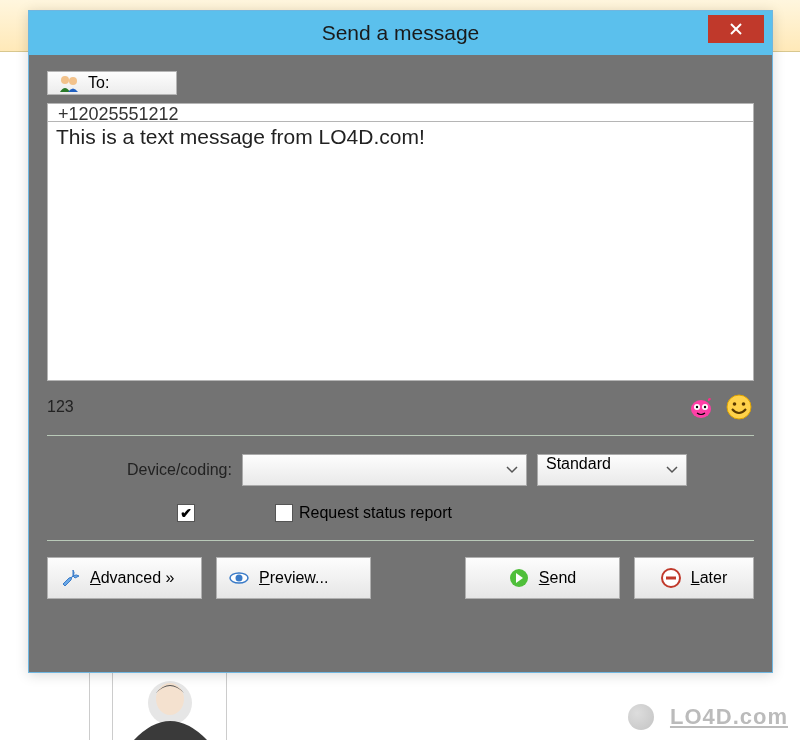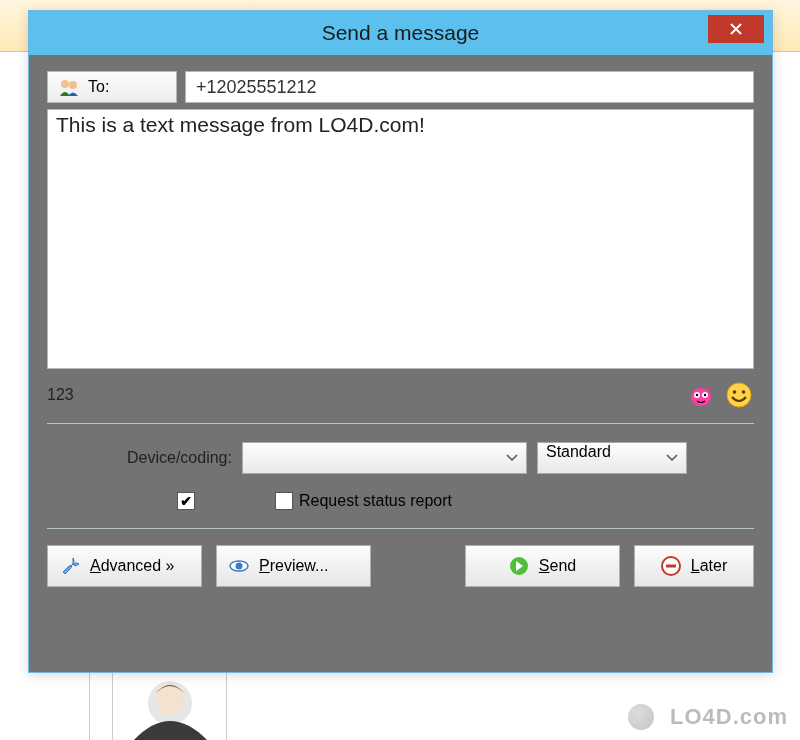--- a/index.html
+++ b/index.html
@@ -78,22 +78,23 @@
   .close-btn svg { stroke: #fff; stroke-width: 2; }
   .body-pad {
     padding: 16px 18px 14px;
     flex: 1;
     display: flex;
     flex-direction: column;
   }
   .row-to {
     display: flex;
     gap: 8px;
-    height: 32px;
+    height: 44px;
     margin-bottom: 6px;
+    flex-direction: column;
   }
   .to-btn {
     width: 130px;
     background: linear-gradient(#fdfdfd,#ececec);
     border: 1px solid #b5b5b5;
     display: flex;
     align-items: center;
     gap: 8px;
     padding: 0 10px;
     font-size: 16px;
@@ -223,20 +224,21 @@
   .watermark {
     position: absolute;
     right: 12px; bottom: 10px;
     color: rgba(120,120,120,0.5);
     font-size: 22px;
     font-weight: 600;
     letter-spacing: 1px;
     display: flex;
     align-items: center;
     gap: 16px;
+    text-decoration: underline;
   }
   .watermark .orb {
     width: 26px; height: 26px;
     border-radius: 50%;
     background: radial-gradient(circle at 35% 35%, #bbb, #888);
     opacity: 0.5;
   }
 </style>
 </head>
 <body>

